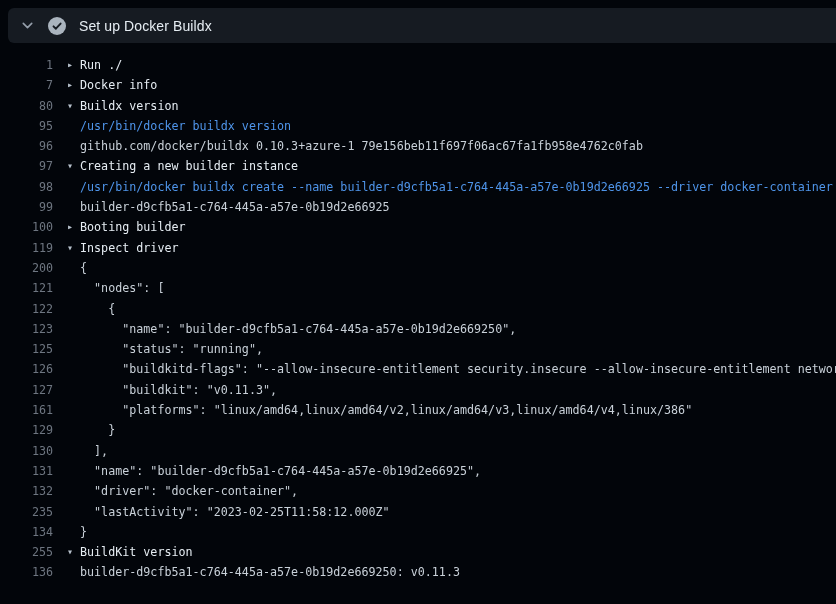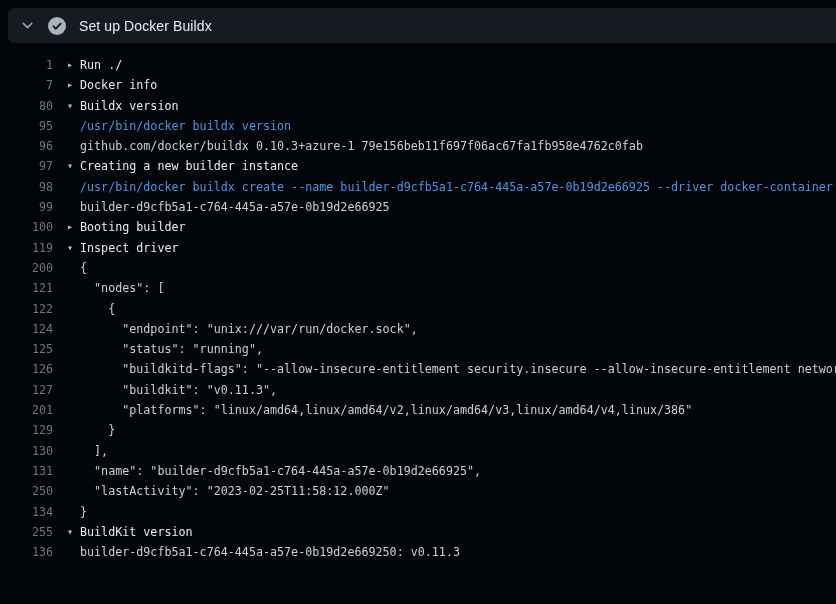--- a/index.html
+++ b/index.html
@@ -153,47 +153,47 @@
     <span class="arrow"></span>
     <span class="text">  "nodes": [</span>
   </div>
 
   <div class="row output">
     <a class="num">122</a>
     <span class="arrow"></span>
     <span class="text">    {</span>
   </div>
 
-
-  <div class="row output">
-    <a class="num">124</a>
-    <span class="arrow"></span>
-    <span class="text">      "endpoint": "unix:///var/run/docker.sock",</span>
-  </div>
+  <div class="row output">
+    <a class="num">123</a>
+    <span class="arrow"></span>
+    <span class="text">      "name": "builder-d9cfb5a1-c764-445a-a57e-0b19d2e669250",</span>
+  </div>
+
 
   <div class="row output">
     <a class="num">125</a>
     <span class="arrow"></span>
     <span class="text">      "status": "running",</span>
   </div>
 
   <div class="row output">
     <a class="num">126</a>
     <span class="arrow"></span>
     <span class="text">      "buildkitd-flags": "--allow-insecure-entitlement security.insecure --allow-insecure-entitlement network.host",</span>
   </div>
 
   <div class="row output">
     <a class="num">127</a>
     <span class="arrow"></span>
     <span class="text">      "buildkit": "v0.11.3",</span>
   </div>
 
   <div class="row output">
-    <a class="num">201</a>
+    <a class="num">161</a>
     <span class="arrow"></span>
     <span class="text">      "platforms": "linux/amd64,linux/amd64/v2,linux/amd64/v3,linux/amd64/v4,linux/386"</span>
   </div>
 
   <div class="row output">
     <a class="num">129</a>
     <span class="arrow"></span>
     <span class="text">    }</span>
   </div>
 
@@ -202,23 +202,28 @@
     <span class="arrow"></span>
     <span class="text">  ],</span>
   </div>
 
   <div class="row output">
     <a class="num">131</a>
     <span class="arrow"></span>
     <span class="text">  "name": "builder-d9cfb5a1-c764-445a-a57e-0b19d2e66925",</span>
   </div>
 
-
-  <div class="row output">
-    <a class="num">250</a>
+  <div class="row output">
+    <a class="num">132</a>
+    <span class="arrow"></span>
+    <span class="text">  "driver": "docker-container",</span>
+  </div>
+
+  <div class="row output">
+    <a class="num">235</a>
     <span class="arrow"></span>
     <span class="text">  "lastActivity": "2023-02-25T11:58:12.000Z"</span>
   </div>
 
   <div class="row output">
     <a class="num">134</a>
     <span class="arrow"></span>
     <span class="text">}</span>
   </div>
 

